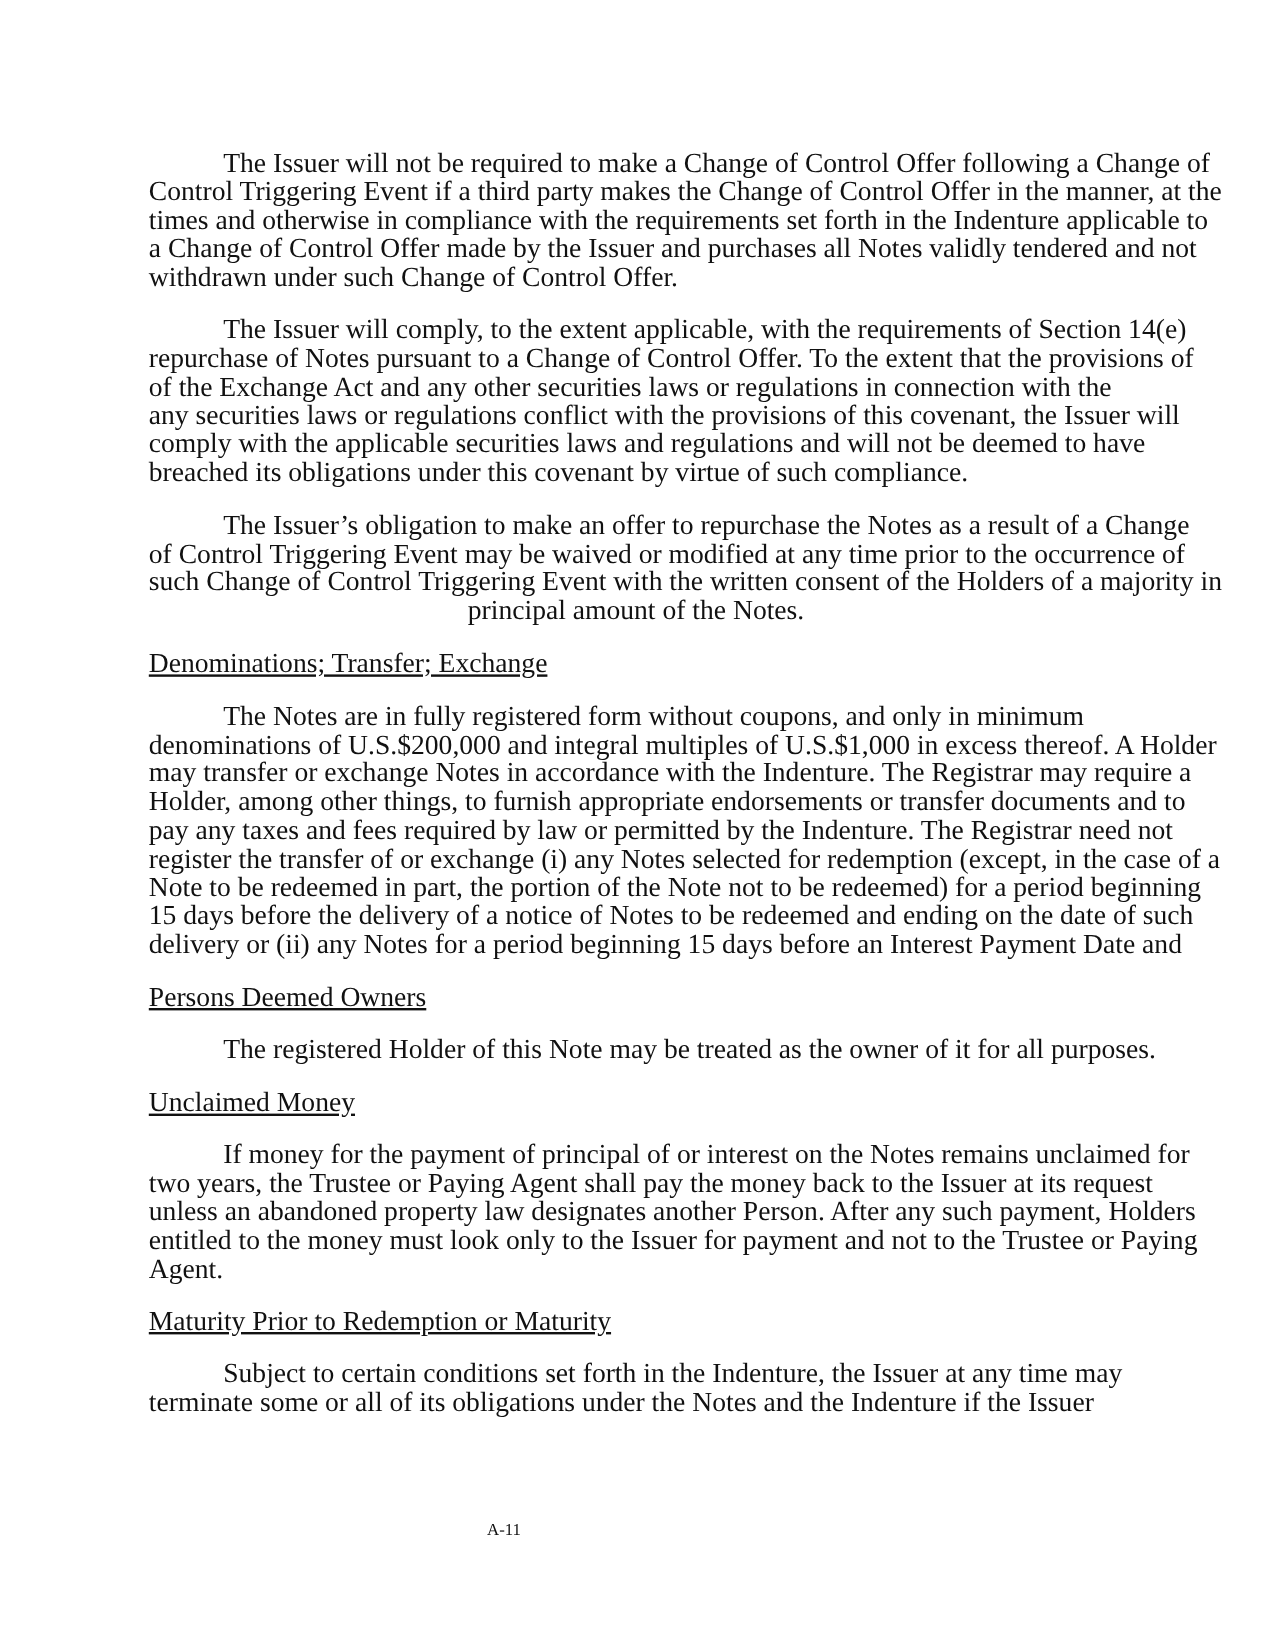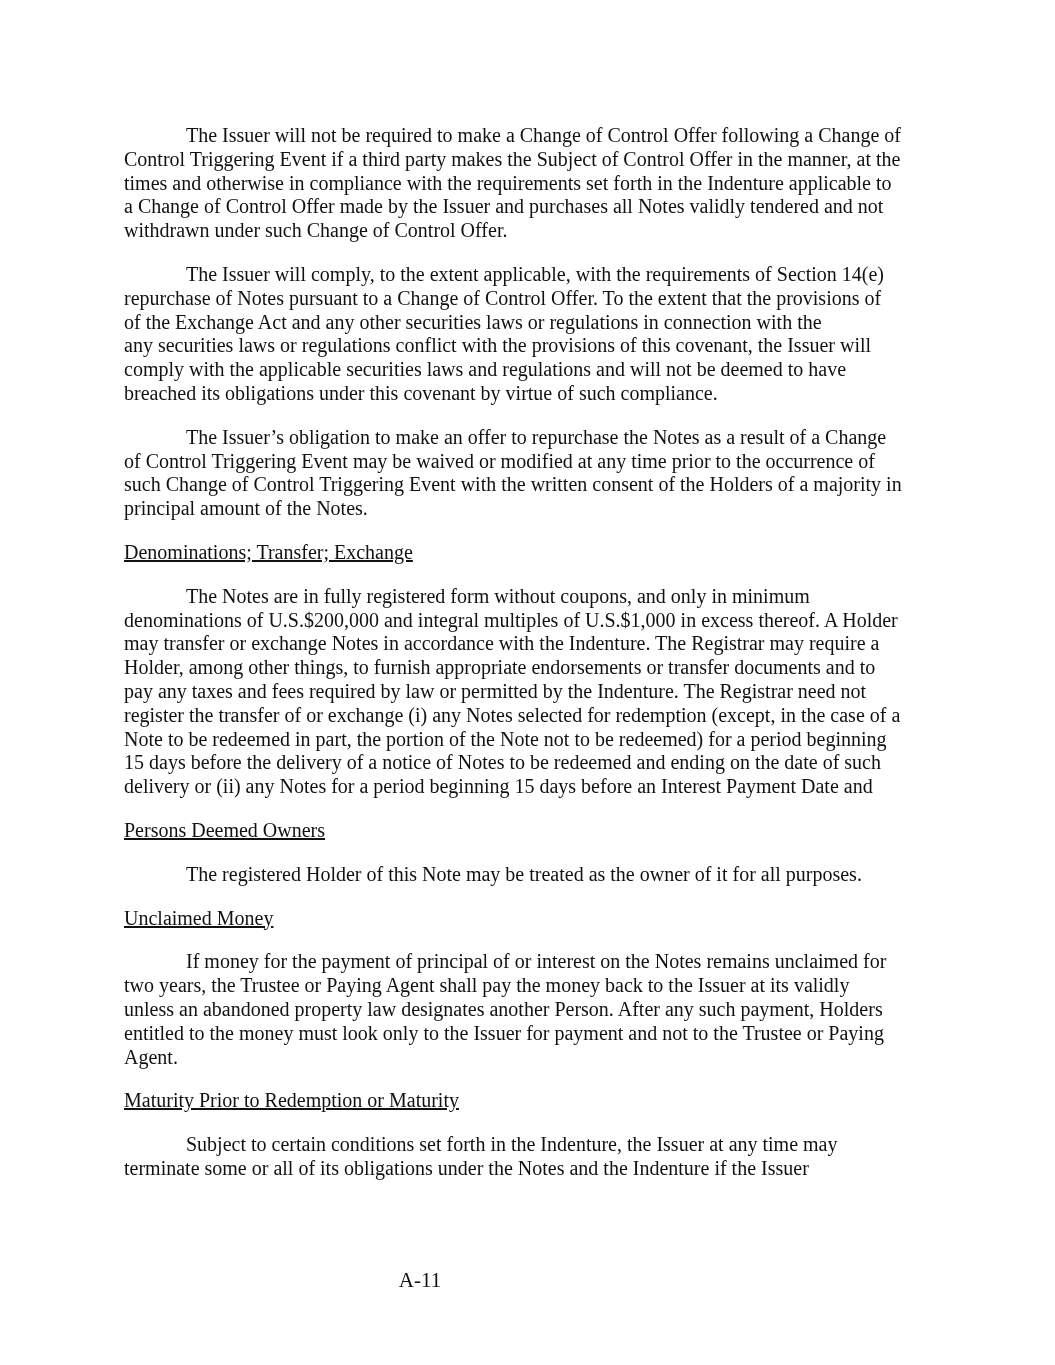--- a/index.html
+++ b/index.html
@@ -1,49 +1,49 @@
 <!DOCTYPE html>
 <html><head>
 <meta charset="utf-8">
 <style>
   html, body { margin: 0; padding: 0; background: #ffffff; }
   body { width: 1055px; height: 1365px; position: relative; overflow: hidden; }
   .page {
     position: absolute; left: 124px; top: 124px; width: 812px;
     font-family: "Liberation Serif", "DejaVu Serif", serif;
-    font-size: 20px; line-height: 23.8px; color: #111;
+    font-size: 23px; line-height: 23.8px; color: #111;
   }
   .para { margin: 0 0 20px 0; text-indent: 62px; }
   .heading { margin: 0 0 20px 0; text-decoration: underline; }
   .footer {
     position: absolute; left: 0; width: 840px; top: 1268px; text-align: center;
-    font-family: "Liberation Serif", "DejaVu Serif", serif; font-size: 21px; color: #111;
+    font-family: "Liberation Serif", "DejaVu Serif", serif; font-size: 14px; color: #111;
   }
   .line { display: block; white-space: nowrap; }
 </style>
 </head>
 <body>
 
 <div class="page" id="doc">
     <div class="para" style="text-indent: 0px;">
       <span class="line" style="text-indent: 62px;">The Issuer will not be required to make a Change of Control Offer following a Change of</span>
-      <span class="line">Control Triggering Event if a third party makes the Subject of Control Offer in the manner, at the</span>
+      <span class="line">Control Triggering Event if a third party makes the Change of Control Offer in the manner, at the</span>
       <span class="line">times and otherwise in compliance with the requirements set forth in the Indenture applicable to</span>
       <span class="line">a Change of Control Offer made by the Issuer and purchases all Notes validly tendered and not</span>
       <span class="line">withdrawn under such Change of Control Offer.</span>
     </div>
     <div class="para" style="text-indent: 0px;">
       <span class="line" style="text-indent: 62px;">The Issuer will comply, to the extent applicable, with the requirements of Section 14(e)</span>
       <span class="line">repurchase of Notes pursuant to a Change of Control Offer. To the extent that the provisions of</span>
       <span class="line">of the Exchange Act and any other securities laws or regulations in connection with the</span>
       <span class="line">any securities laws or regulations conflict with the provisions of this covenant, the Issuer will</span>
       <span class="line">comply with the applicable securities laws and regulations and will not be deemed to have</span>
       <span class="line">breached its obligations under this covenant by virtue of such compliance.</span>
     </div>
-    <div class="para" style="text-indent: 0px;">
+    <div class="para" style="text-indent: 0px; text-align: center;">
       <span class="line" style="text-indent: 62px;">The Issuer’s obligation to make an offer to repurchase the Notes as a result of a Change</span>
       <span class="line">of Control Triggering Event may be waived or modified at any time prior to the occurrence of</span>
       <span class="line">such Change of Control Triggering Event with the written consent of the Holders of a majority in</span>
       <span class="line">principal amount of the Notes.</span>
     </div>
     <div class="heading">Denominations; Transfer; Exchange</div>
     <div class="para" style="text-indent: 0px;">
       <span class="line" style="text-indent: 62px;">The Notes are in fully registered form without coupons, and only in minimum</span>
       <span class="line">denominations of U.S.$200,000 and integral multiples of U.S.$1,000 in excess thereof. A Holder</span>
       <span class="line">may transfer or exchange Notes in accordance with the Indenture. The Registrar may require a</span>
@@ -54,21 +54,21 @@
       <span class="line">15 days before the delivery of a notice of Notes to be redeemed and ending on the date of such</span>
       <span class="line">delivery or (ii) any Notes for a period beginning 15 days before an Interest Payment Date and</span>
     </div>
     <div class="heading">Persons Deemed Owners</div>
     <div class="para" style="text-indent: 0px;">
       <span class="line" style="text-indent: 62px;">The registered Holder of this Note may be treated as the owner of it for all purposes.</span>
     </div>
     <div class="heading">Unclaimed Money</div>
     <div class="para" style="text-indent: 0px;">
       <span class="line" style="text-indent: 62px;">If money for the payment of principal of or interest on the Notes remains unclaimed for</span>
-      <span class="line">two years, the Trustee or Paying Agent shall pay the money back to the Issuer at its validly</span>
+      <span class="line">two years, the Trustee or Paying Agent shall pay the money back to the Issuer at its request</span>
       <span class="line">unless an abandoned property law designates another Person. After any such payment, Holders</span>
       <span class="line">entitled to the money must look only to the Issuer for payment and not to the Trustee or Paying</span>
       <span class="line">Agent.</span>
     </div>
     <div class="heading">Maturity Prior to Redemption or Maturity</div>
     <div class="para" style="text-indent: 0px;">
       <span class="line" style="text-indent: 62px;">Subject to certain conditions set forth in the Indenture, the Issuer at any time may</span>
       <span class="line">terminate some or all of its obligations under the Notes and the Indenture if the Issuer</span>
     </div>
   </div>

